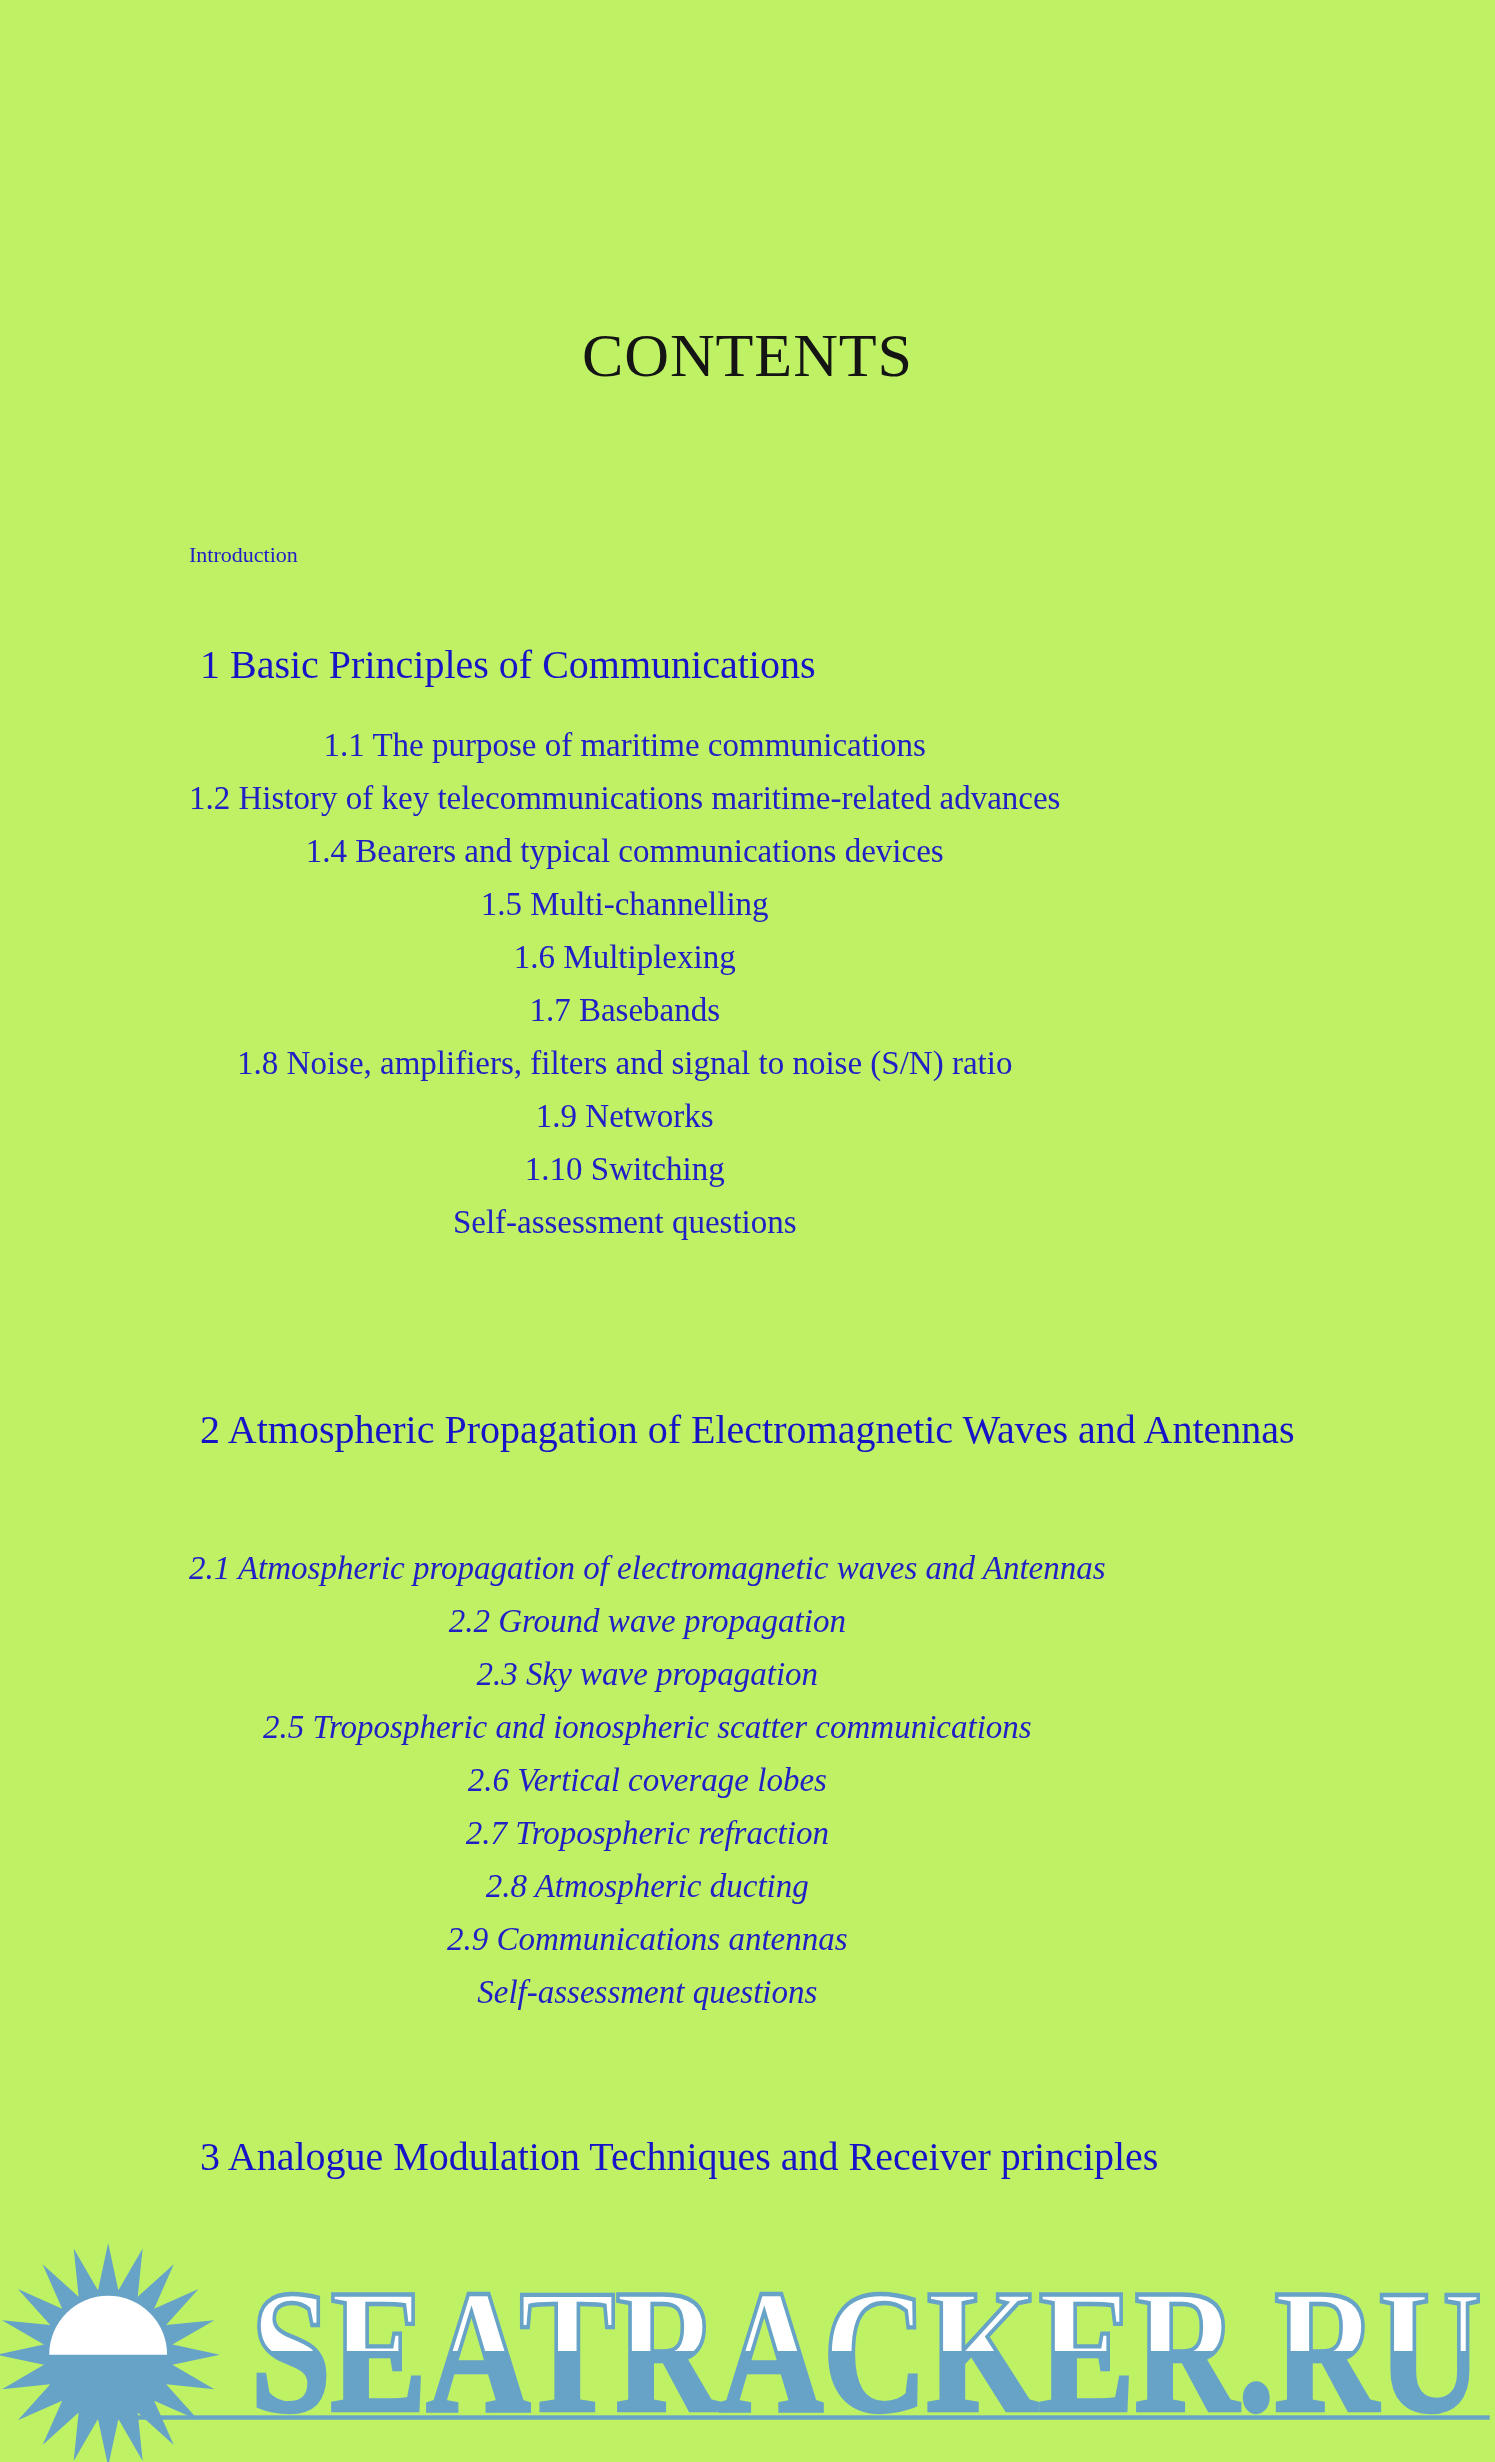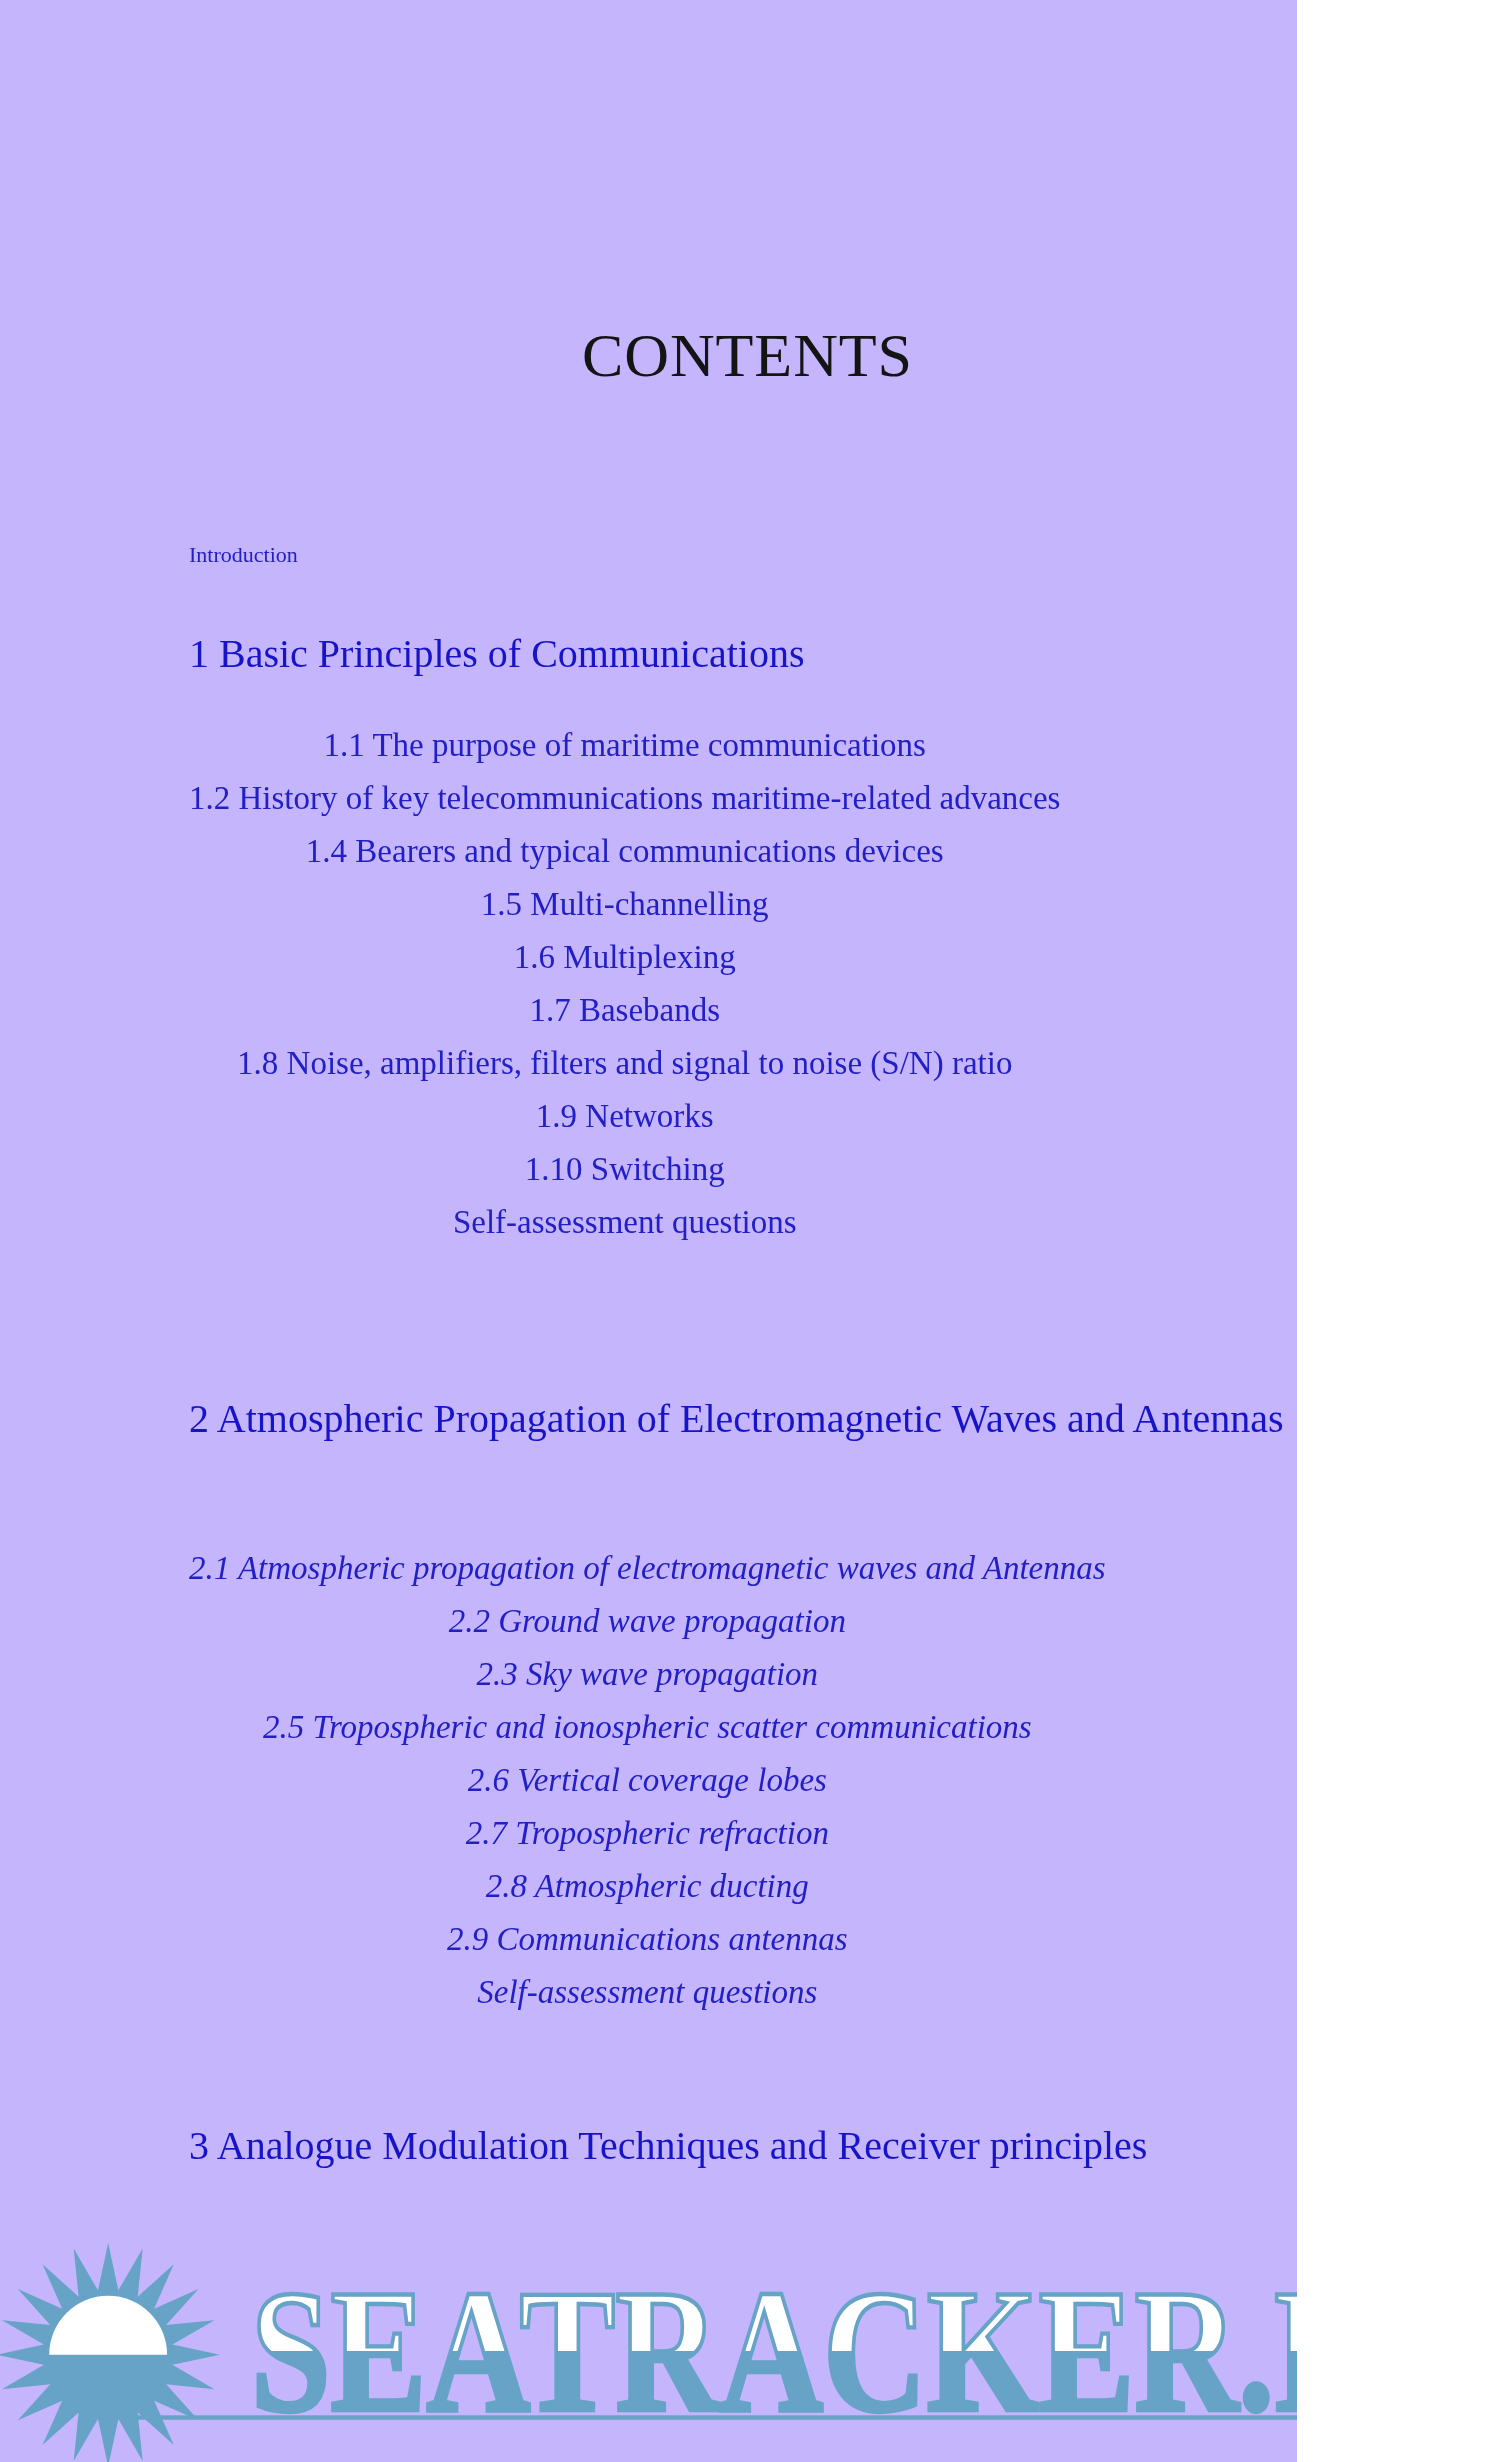--- a/index.html
+++ b/index.html
@@ -1,37 +1,37 @@
 <!DOCTYPE html>
 <html style="font-size:14px"><head>
 <meta charset="utf-8">
 <style>
   html,body{margin:0;padding:0;background:#ffffff;}
   .page{
     position:relative;
-    width:1297px;height:2462px;
-    background:#c4b5fd;
+    width:1495px;height:2462px;
+    background:#bef264;
     overflow:hidden;
     font-family:"Liberation Serif", serif;
   }
   .doc-title{
     position:absolute;top:324px;left:0;width:1495px;
     text-align:center;
     font-size:62px;line-height:1;
     color:#141414;
     letter-spacing:0.9px;
     font-weight:normal;margin:0;
   }
   .intro{
     position:absolute;left:189px;top:528px;
     font-size:22px;line-height:53px;
     color:#2220c4;
   }
   .chapter-heading{
-    position:absolute;left:189px;margin:0;
+    position:absolute;left:189px;margin:11px;
     font-size:40px;line-height:55px;
     font-weight:normal;
     color:#1714c8;
   }
   #ch1-heading{top:626px;}
   #ch2-heading{top:1391px;max-width:1161px;}
   #ch3-heading{top:2118px;max-width:1020px;font-family:Liberation Serif, serif;}
   .items{
     position:absolute;left:189px;
     font-size:33px;line-height:53px;

